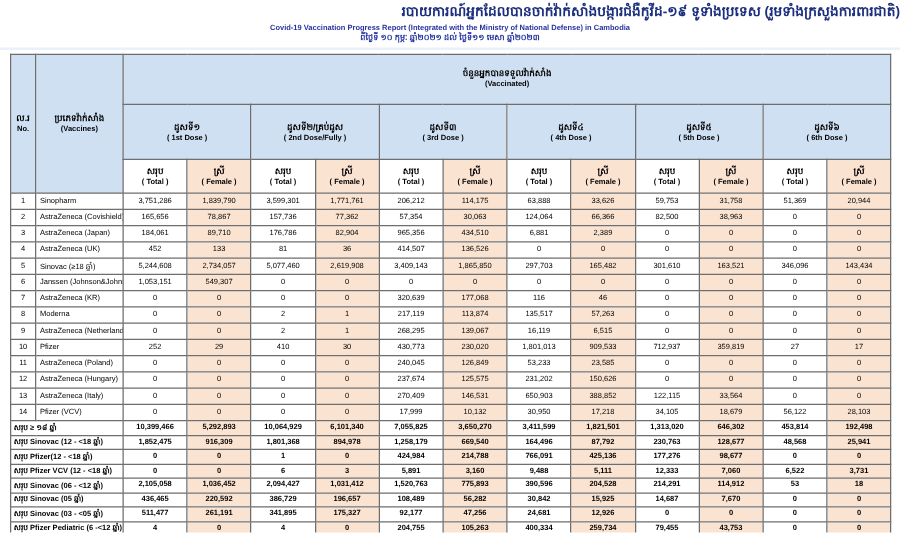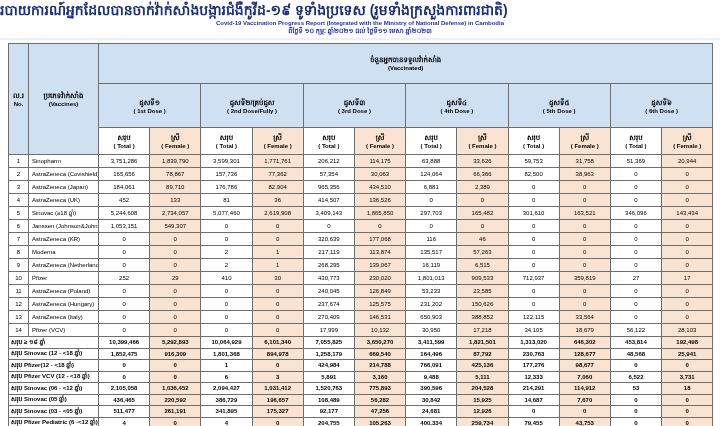--- a/index.html
+++ b/index.html
@@ -2,21 +2,21 @@
 <html><head>
 <meta charset="utf-8">
 <style>
   html,body{margin:0;padding:0;}
   body{
     width:720px;height:426px;overflow:hidden;background:#ffffff;
     font-family:"Liberation Sans",sans-serif;position:relative;
   }
   .page-header{padding-top:4px;}
   .page-title{
-    text-align:left;color:#1b2f7e;font-weight:bold;font-size:14px;line-height:12px;
+    text-align:right;color:#1b2f7e;font-weight:bold;font-size:11px;line-height:12px;
   }
   .page-subtitle{
     text-align:center;color:#2633a0;font-weight:bold;font-size:6px;line-height:7px;margin-top:4px;
   }
   .page-date{
     text-align:center;color:#2633a0;font-weight:bold;font-size:6.5px;line-height:8px;
   }
   .top-strip{height:2px;background:#e9f1fb;margin-top:3px;}
 
   table{

